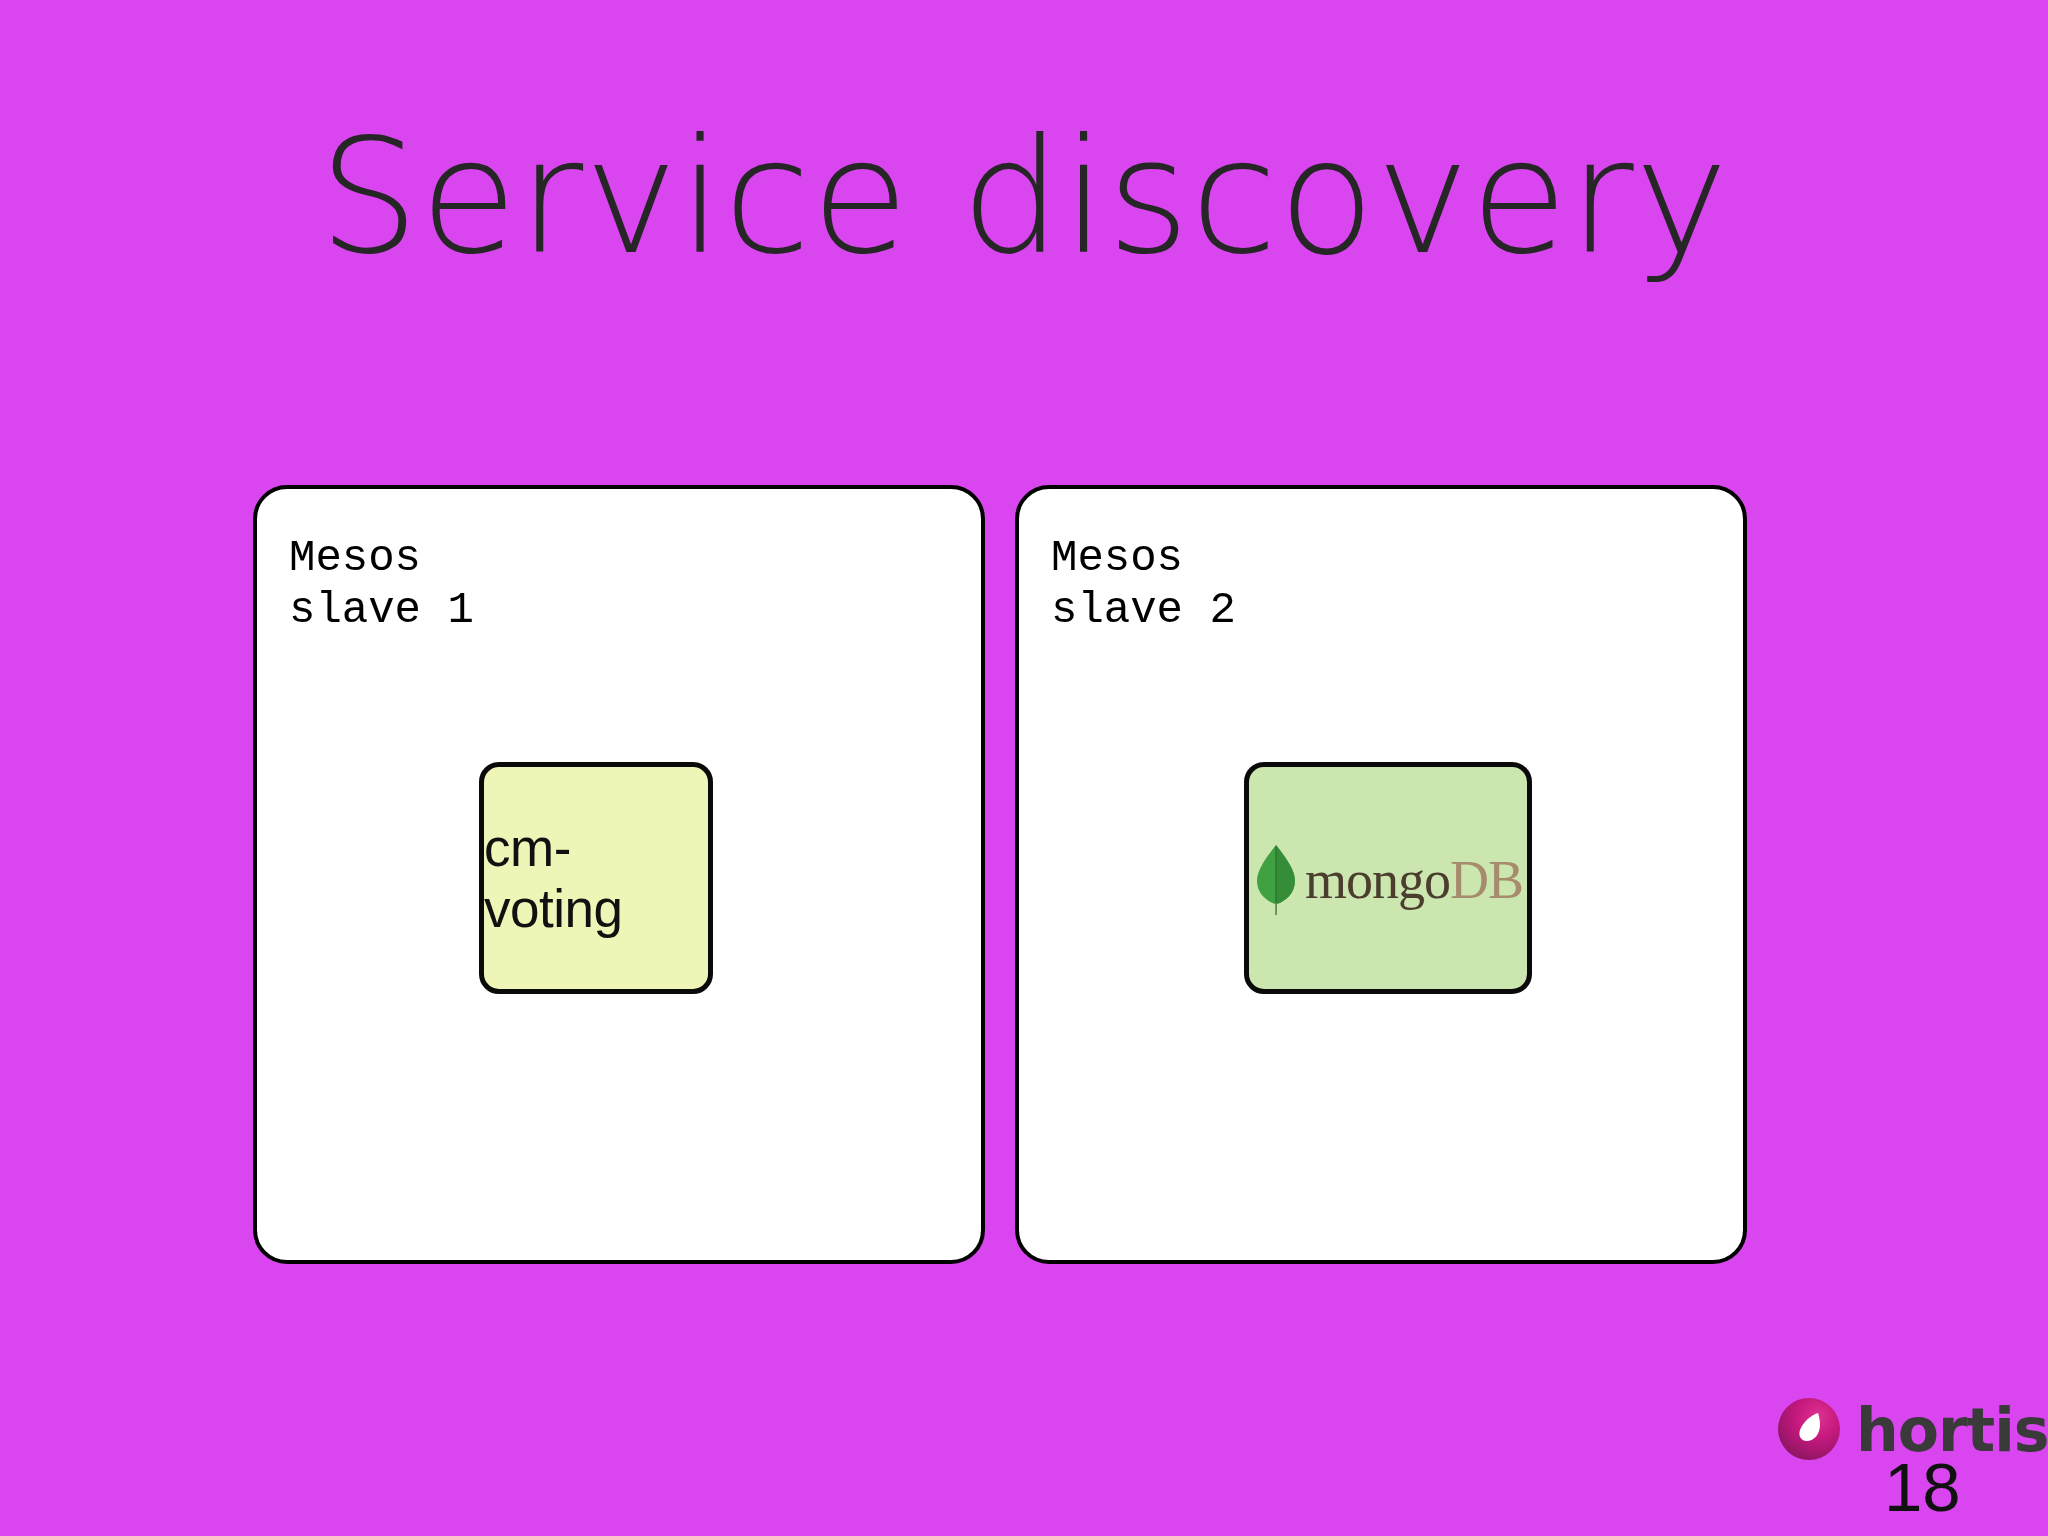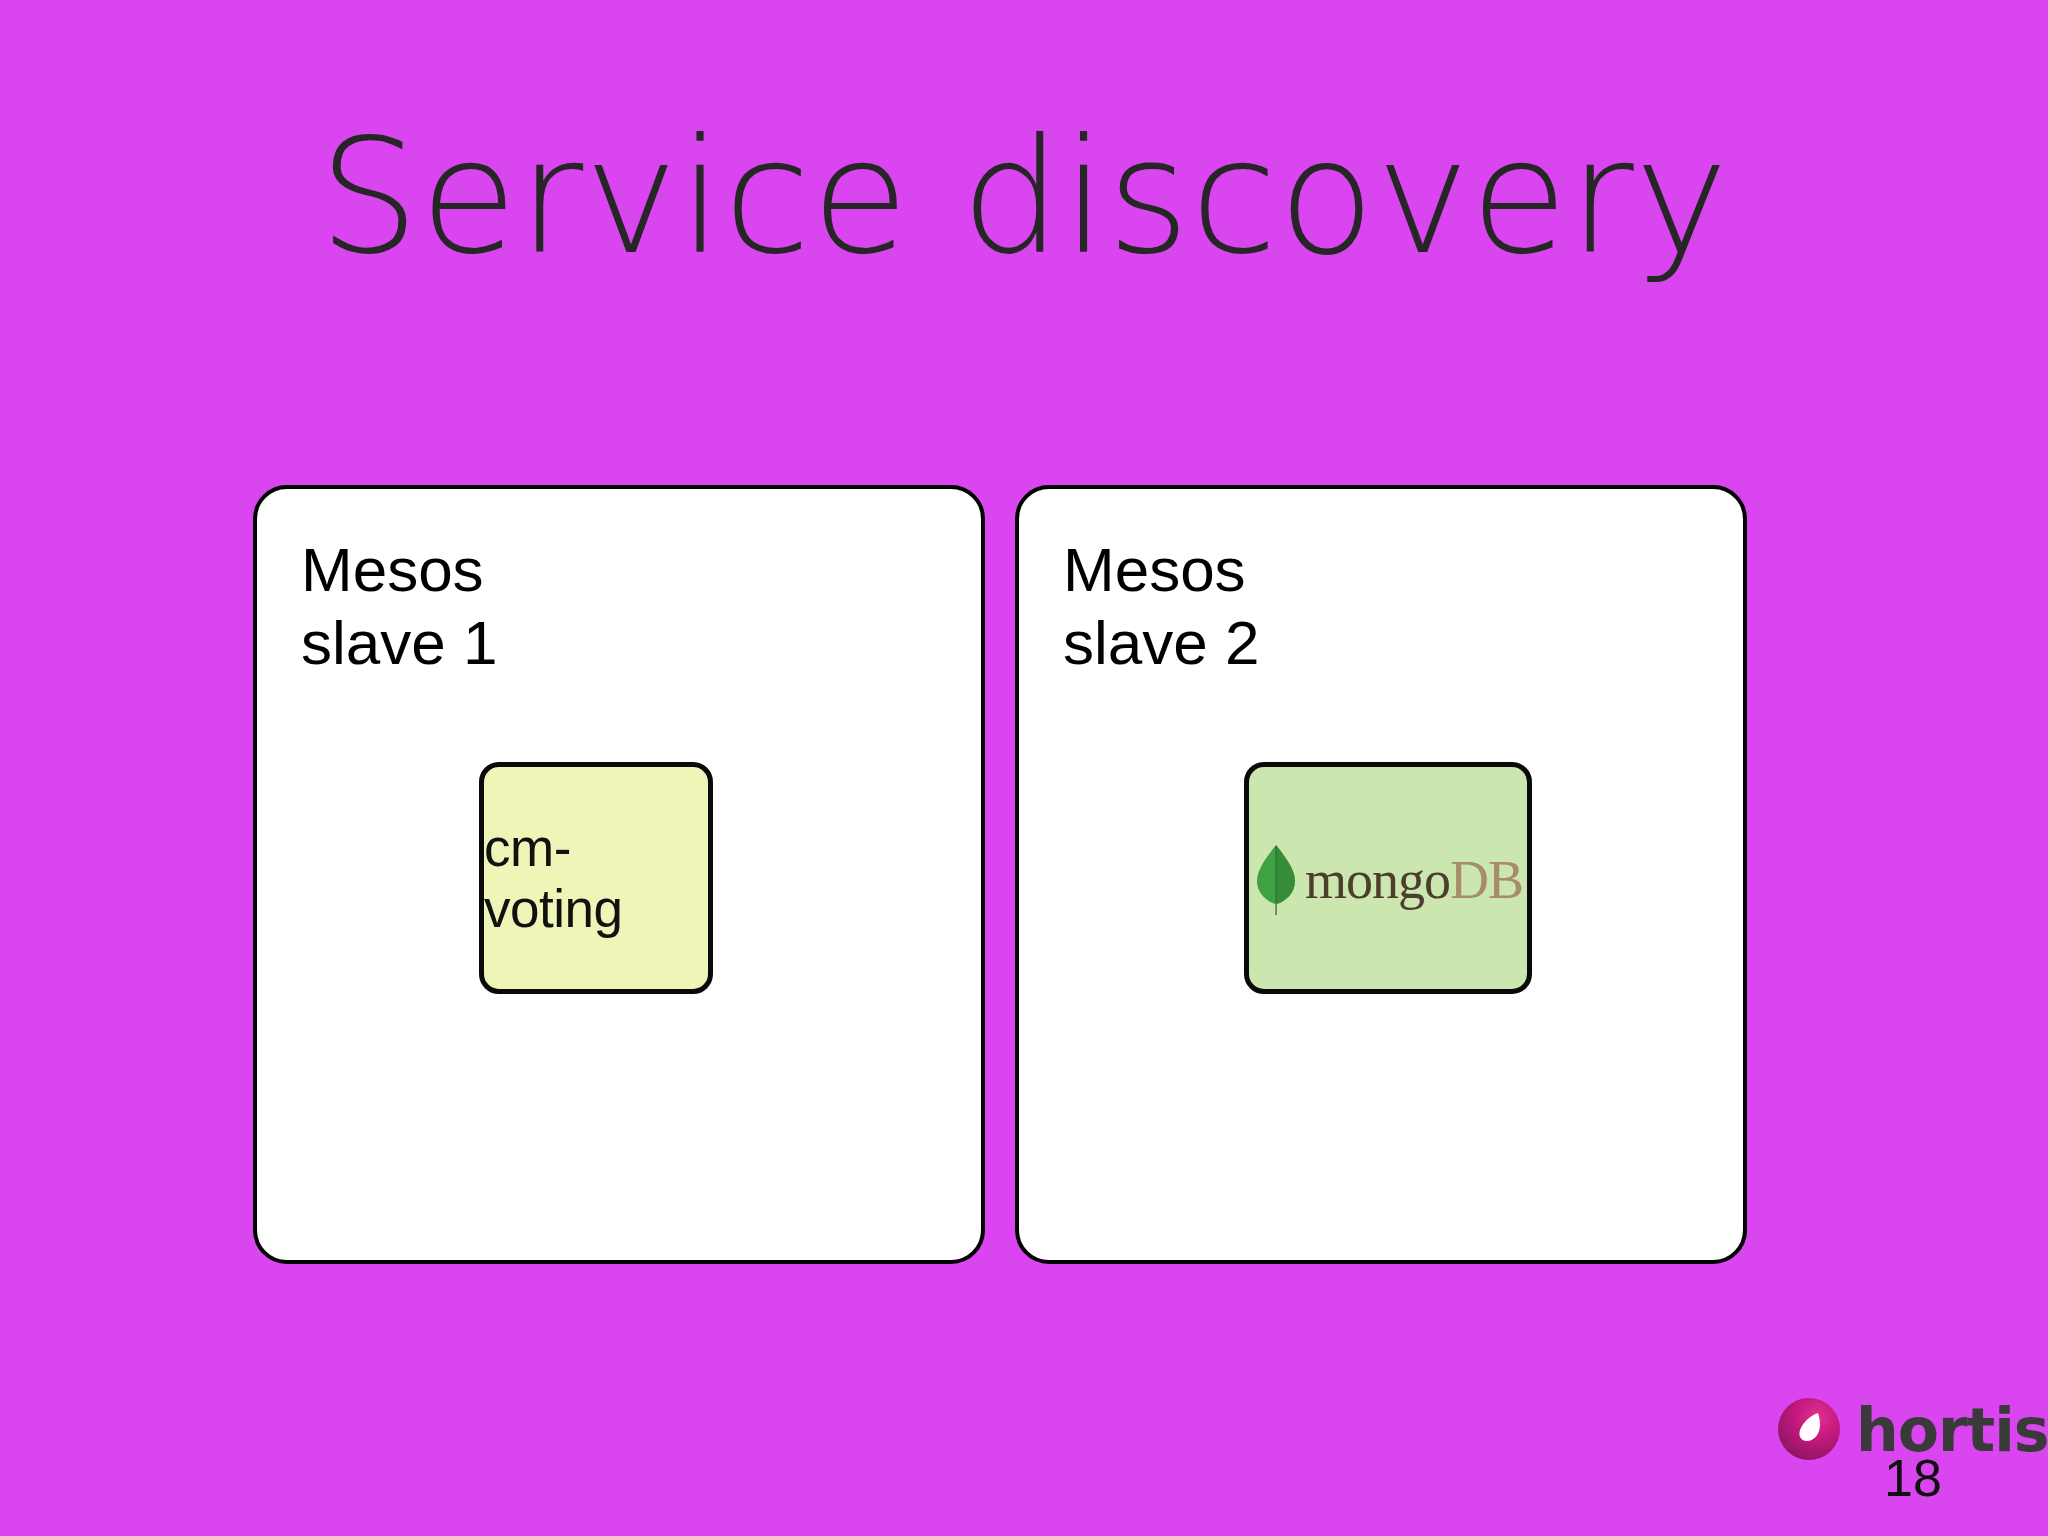--- a/index.html
+++ b/index.html
@@ -42,24 +42,24 @@
     box-sizing: border-box;
     background: #ffffff;
     border: 4px solid #000000;
     border-radius: 34px;
   }
   #host-box-1 { left: 253px; top: 485px; width: 732px; height: 779px; }
   #host-box-2 { left: 1015px; top: 485px; width: 732px; height: 779px; }
 
   .host-label {
     position: absolute;
-    left: 44px;
+    left: 32px;
     top: 44px;
-    font-family: Liberation Sans, sans-serif;
-    font-size: 62px;
+    font-family: Liberation Mono, monospace;
+    font-size: 44px;
     line-height: 1.18;
     color: #000000;
     white-space: pre-line;
   }
 
   
   .service-tile {
     position: absolute;
     box-sizing: border-box;
     border: 5px solid #0a0a0a;
@@ -129,21 +129,21 @@
     font-size: 60px;
     line-height: 1;
     color: #3A3A3A;
     letter-spacing: -1px;
   }
   #page-number {
     position: absolute;
     left: 1884px;
     top: 1448px;
     font-family: "Liberation Sans", sans-serif;
-    font-size: 52px;
+    font-size: 69px;
     color: #111111;
   }
 </style>
 </head>
 <body>
 
 <div id="slide">
 
   <div id="slide-title">Service discovery</div>
 

